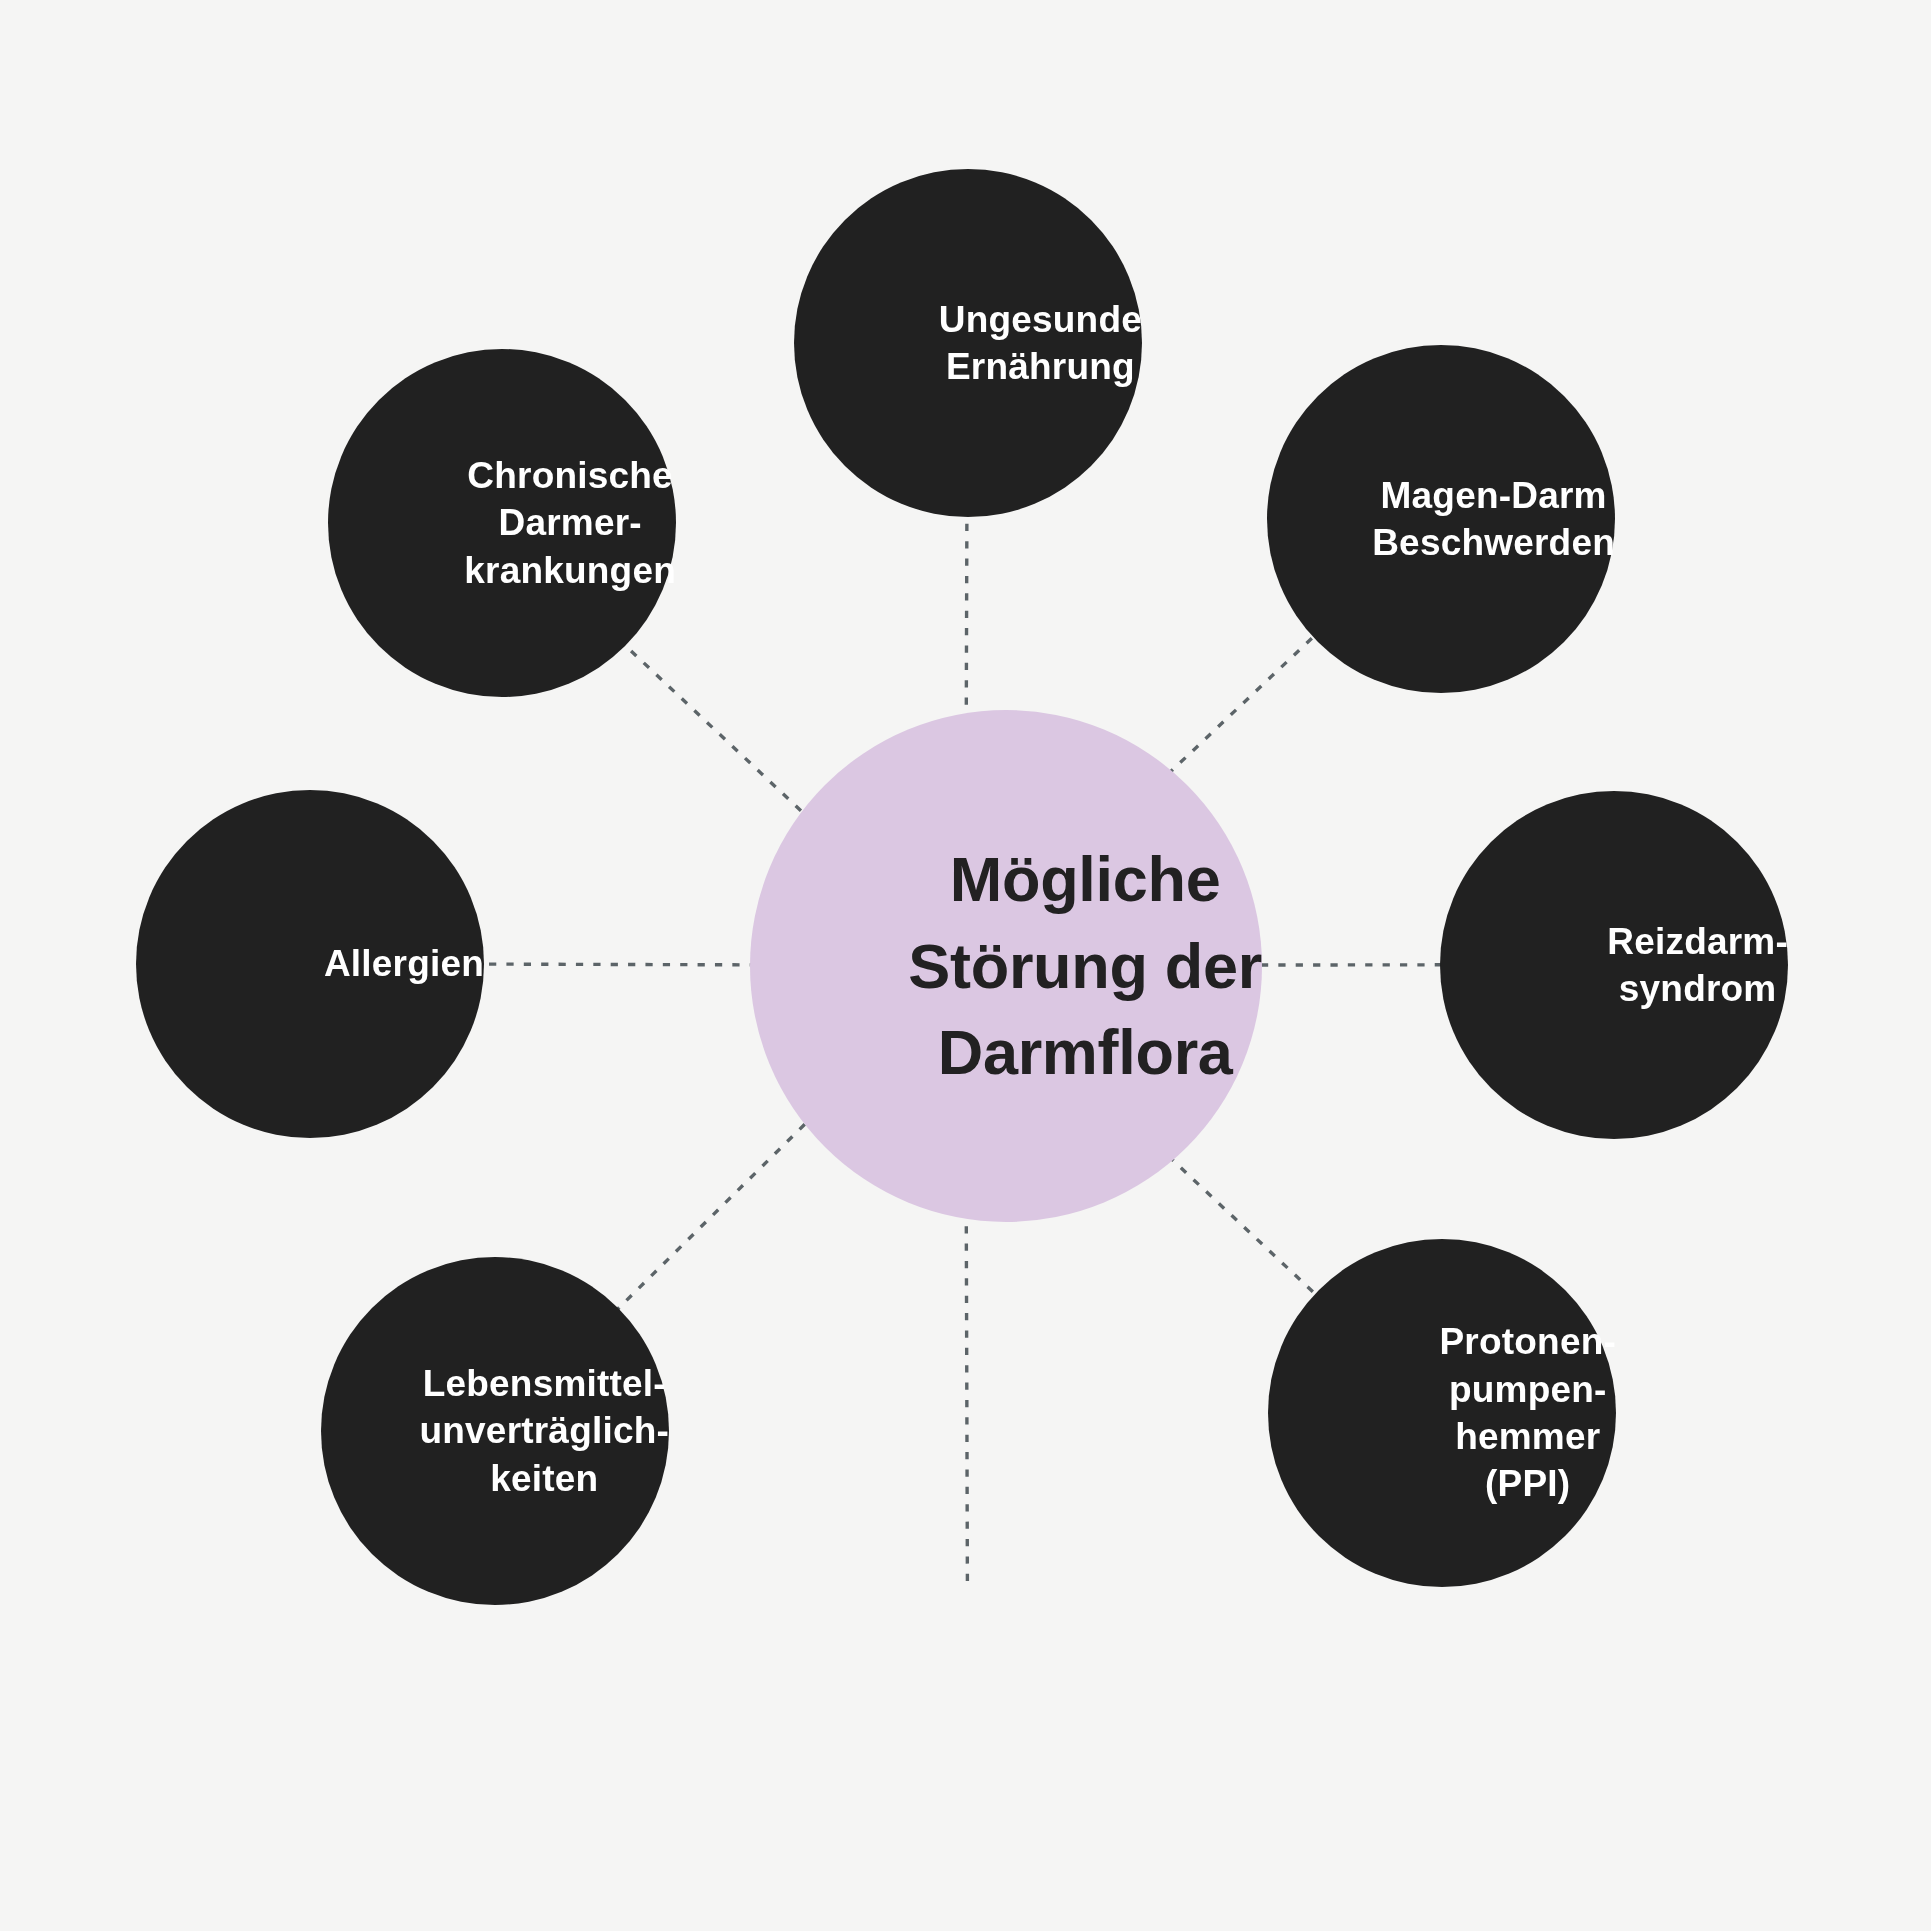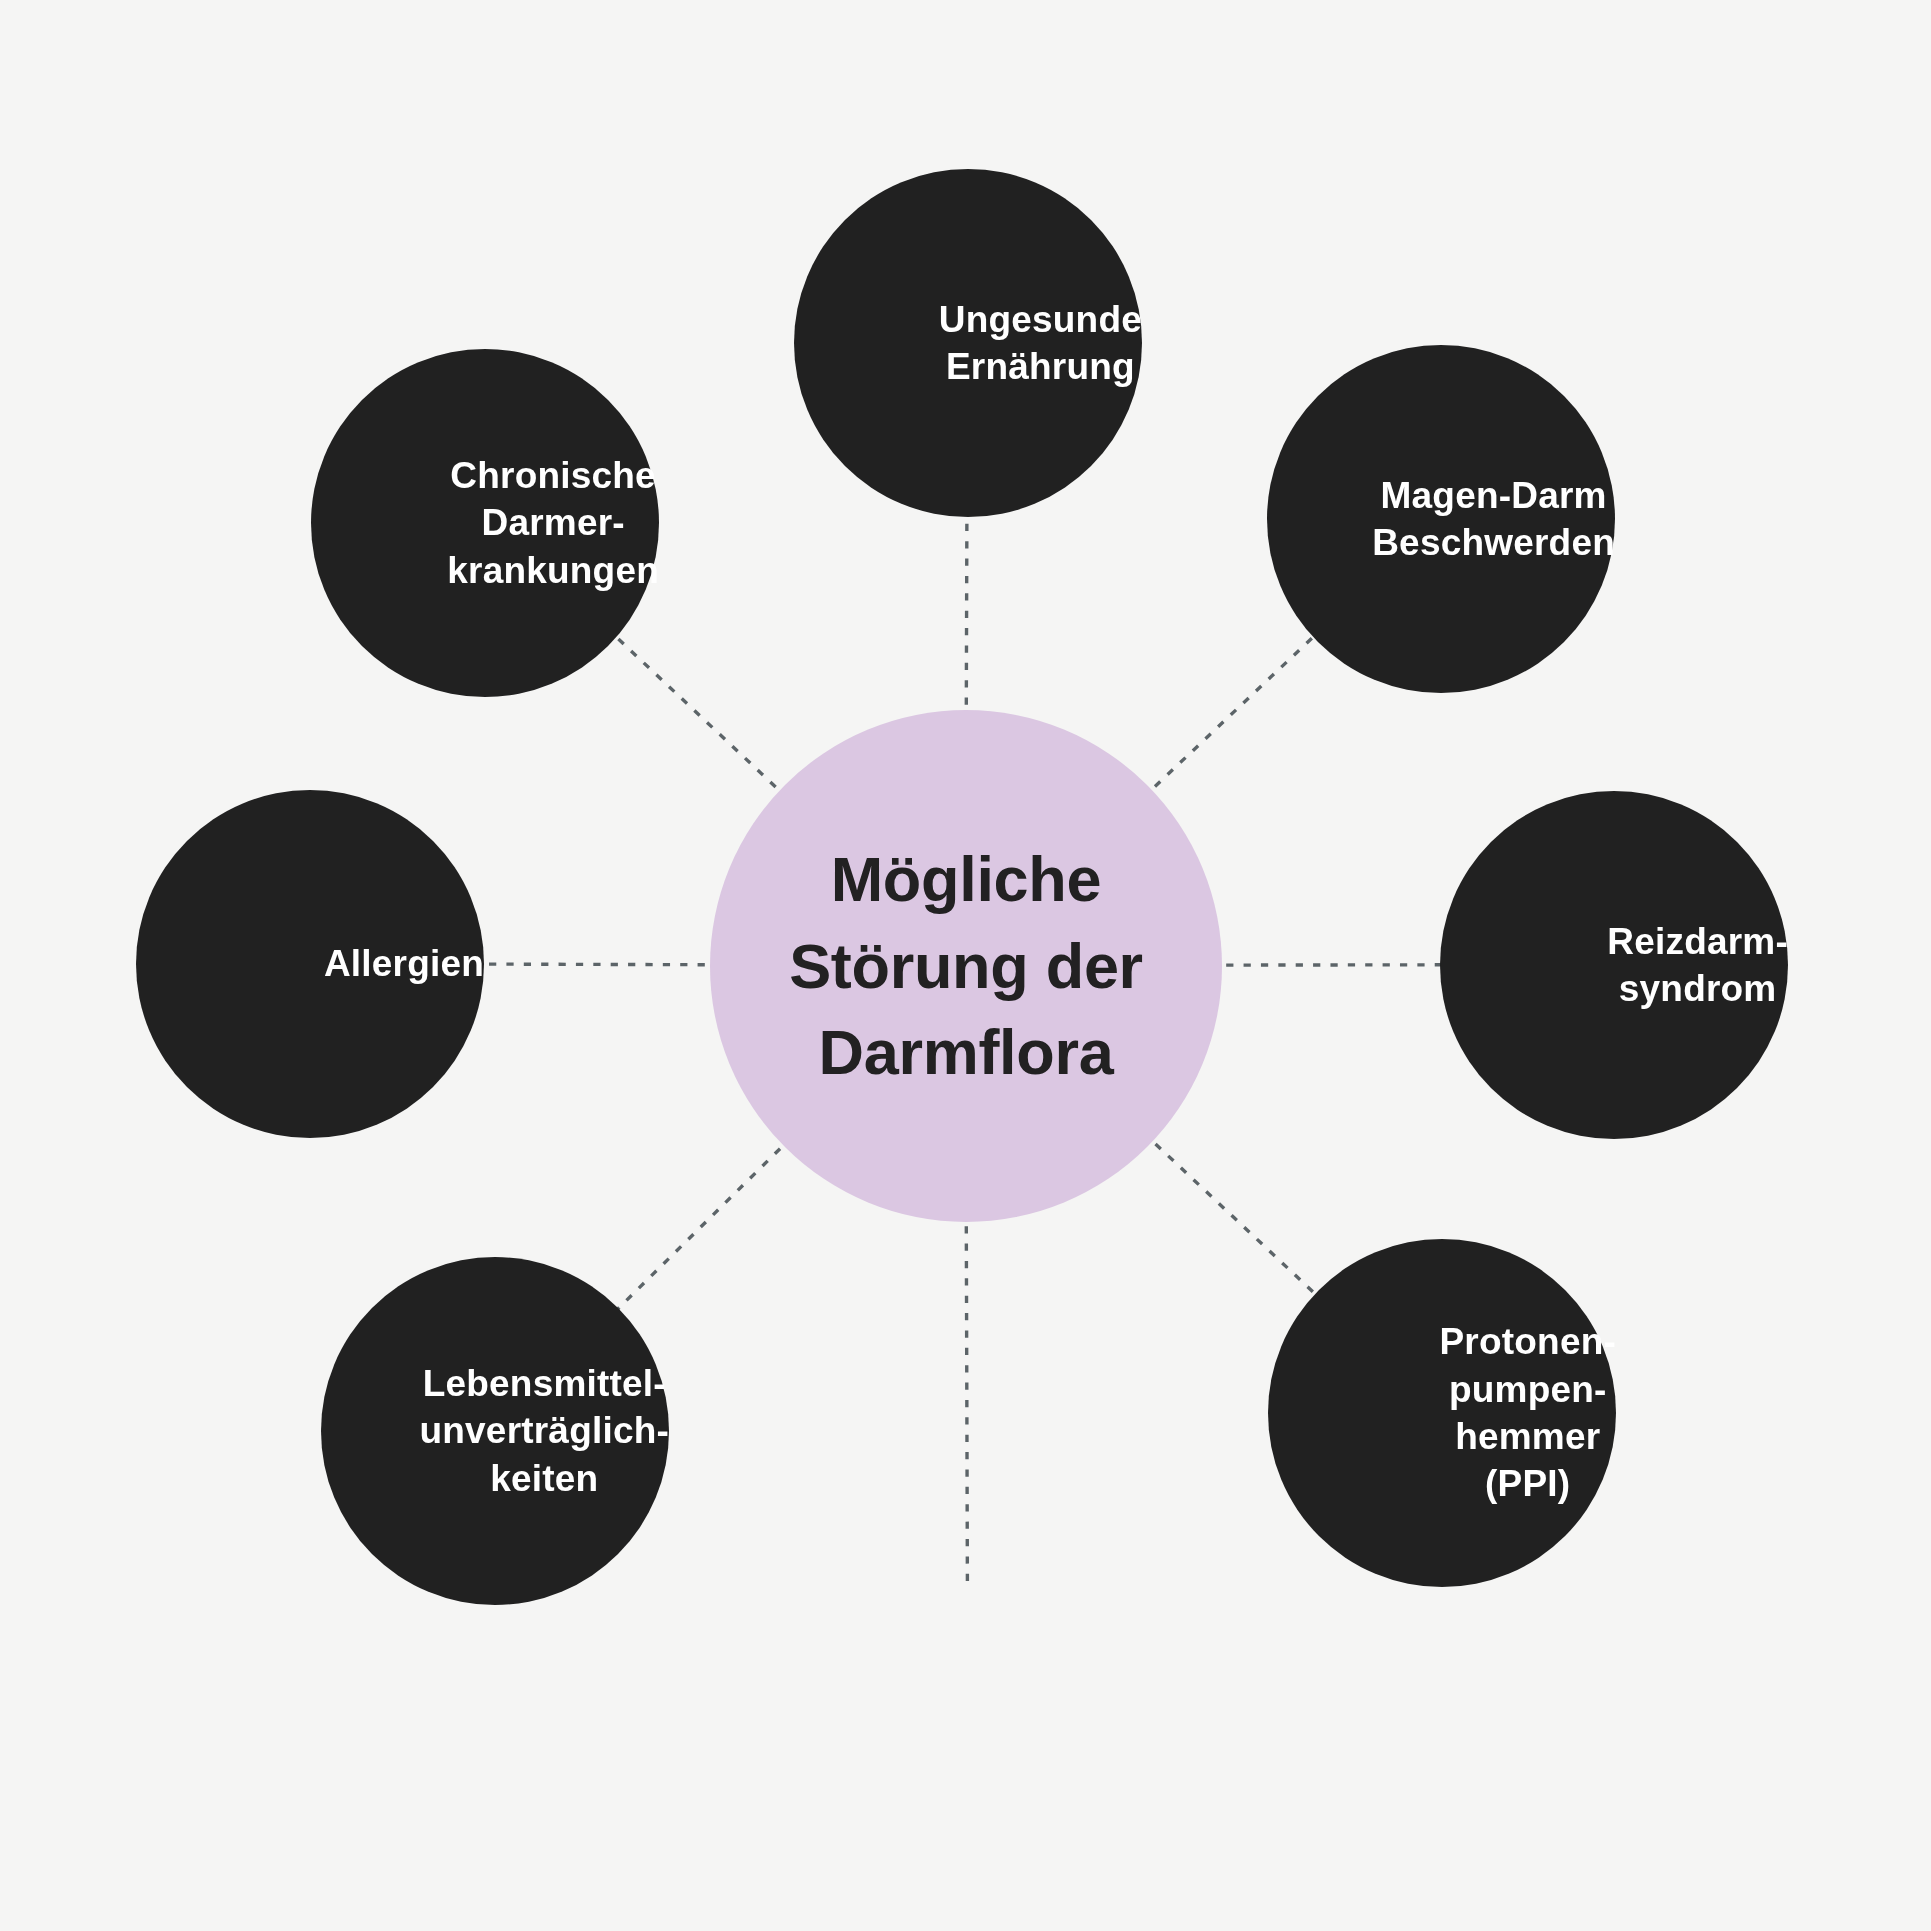--- a/index.html
+++ b/index.html
@@ -45,36 +45,37 @@
     width:348px;height:348px;
     background:var(--node-fill);
     color:var(--node-text);
     font-size:37px;
     line-height:1.28;
     letter-spacing:0.2px;
     justify-content:flex-end;
   }
   .center-node{
     width:512px;height:512px;
-    left:710px;top:710px;
+    left:750px;top:710px;
     background:var(--center-fill);
     color:var(--center-text);
     font-size:63px;
     line-height:1.38;
     letter-spacing:-0.3px;
+    justify-content:flex-end;
   }
   .label span{display:block;}
   .pos-n  {left:794px;  top:169px;}
   .pos-ne {left:1267px; top:345px;}
   .pos-e  {left:1440px; top:791px;}
   .pos-se {left:1268px; top:1239px;}
   .pos-s  {left:794px;  top:1417px;}
   .pos-sw {left:321px;  top:1257px;}
   .pos-w  {left:136px;  top:790px;}
-  .pos-nw {left:311px;  top:349px;}
+  .pos-nw {left:328px;  top:349px;}
 </style>
 </head>
 <body>
 
 <div class="canvas">
 
   <svg class="connectors" viewBox="0 0 2000 2000" aria-hidden="true">
     <line x1="1000" y1="1000" x2="1002" y2="355"></line>
     <line x1="1000" y1="1000" x2="1490" y2="537"></line>
     <line x1="1000" y1="1000" x2="1671" y2="999"></line>

